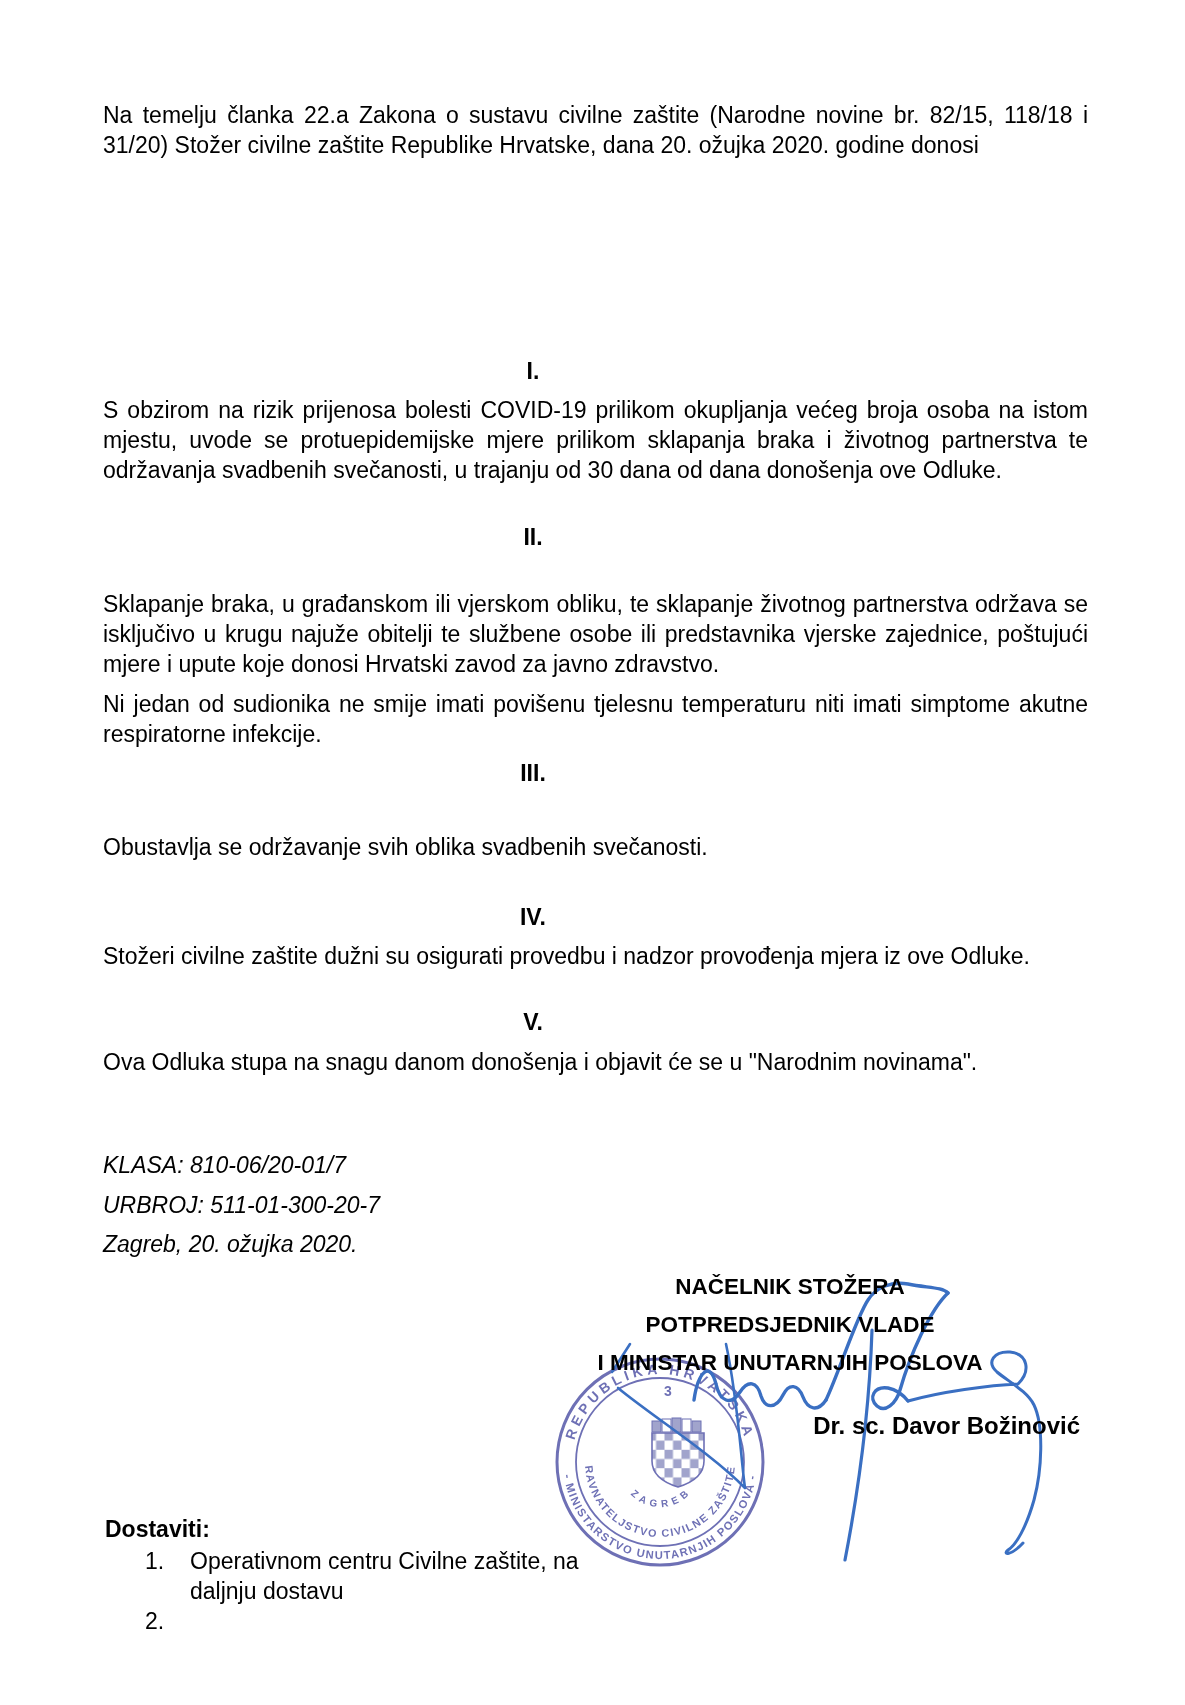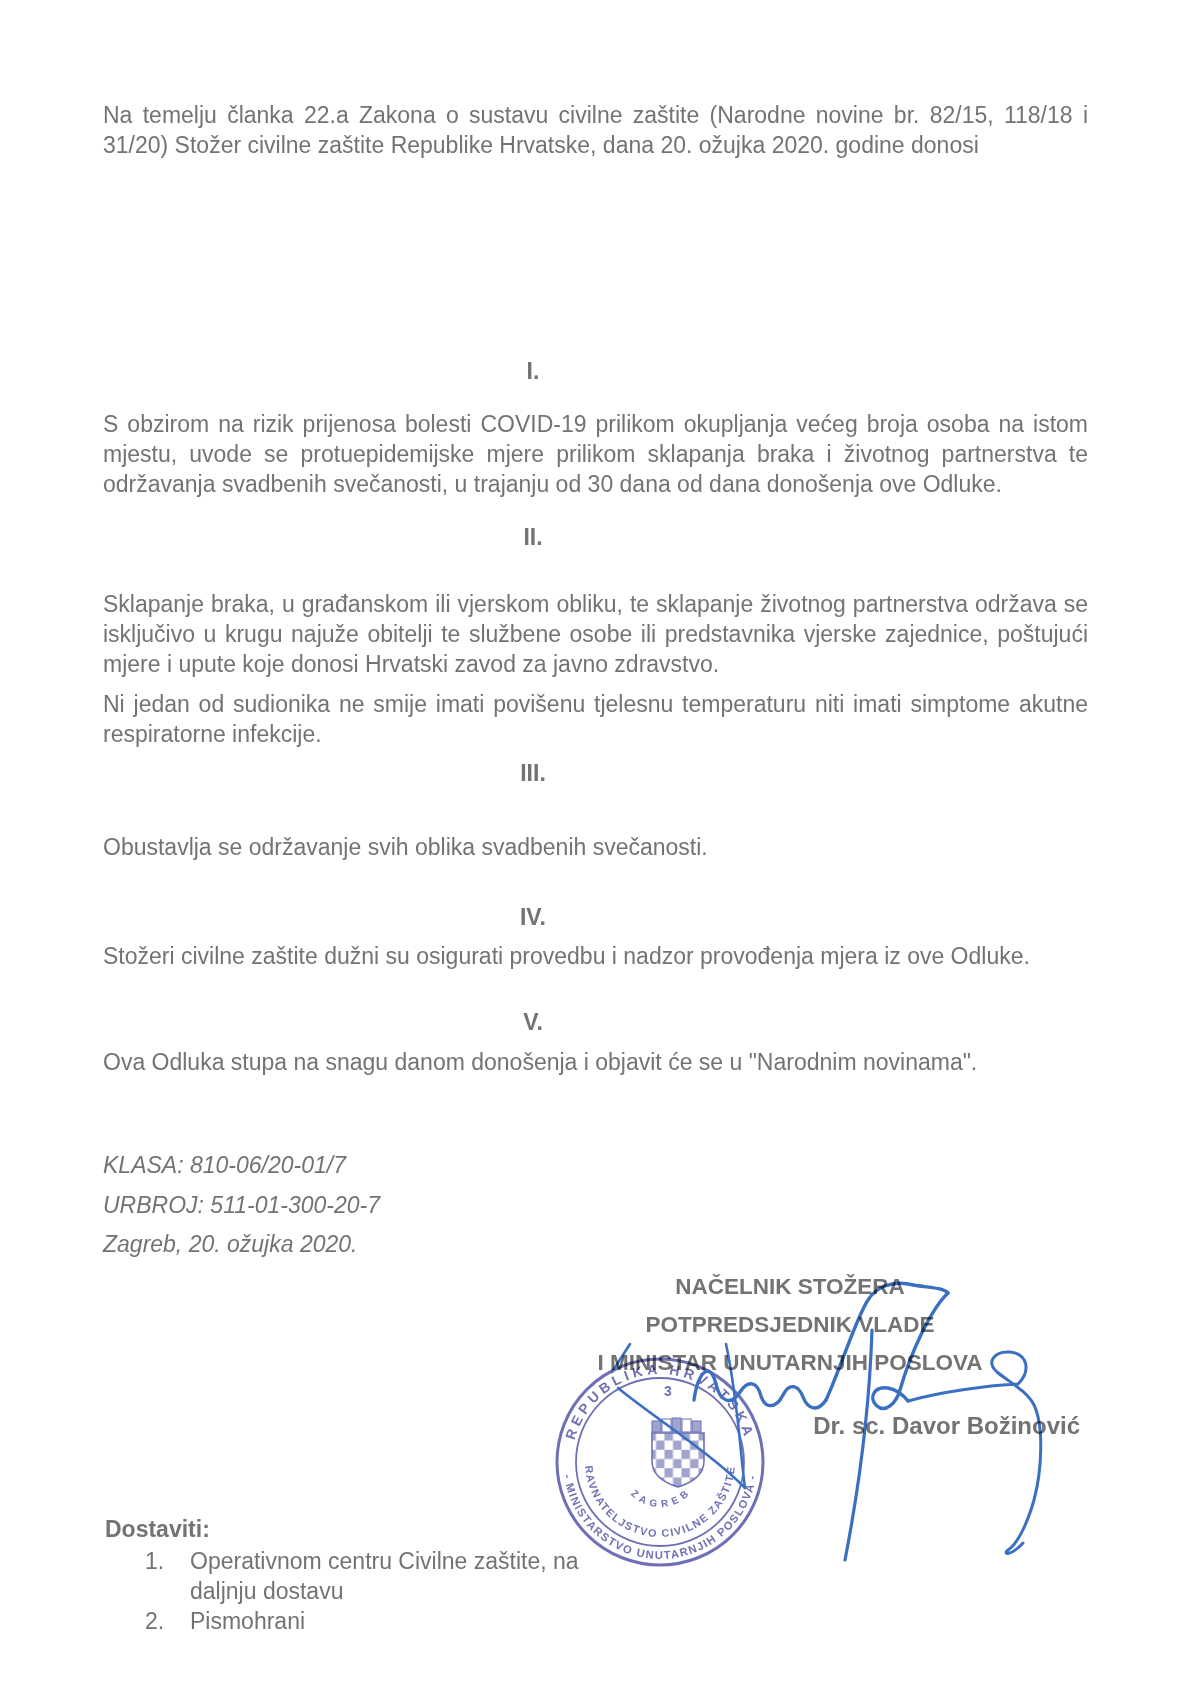--- a/index.html
+++ b/index.html
@@ -1,21 +1,21 @@
 <!DOCTYPE html>
 <html><head>
 <meta charset="utf-8">
 <style>
   html,body{margin:0;padding:0;background:#ffffff;}
   .page{
     position:relative;
     width:1185px;height:1705px;
     background:#ffffff;
     font-family:"Liberation Sans", sans-serif;
-    color:#737373;
+    color:#000000;
     overflow:hidden;
   }
   .abs{position:absolute;}
   p{margin:0;}
   .body-text{
     left:103px;width:985px;
     font-size:23px;line-height:30px;
     text-align:justify;
   }
   .intro{top:100px;}
@@ -53,21 +53,21 @@
 </style>
 </head>
 <body>
 
 <div class="page">
 
   <p class="abs body-text intro">Na temelju članka 22.a Zakona o sustavu civilne zaštite (Narodne novine br. 82/15, 118/18 i 31/20) Stožer civilne zaštite Republike Hrvatske, dana 20. ožujka 2020. godine donosi</p>
 
 
   <div class="abs sec-num" style="top:358px">I.</div>
-  <p class="abs body-text" style="top:409px">S obzirom na rizik prijenosa bolesti COVID-19 prilikom okupljanja većeg broja osoba na istom mjestu, uvode se protuepidemijske mjere prilikom sklapanja braka i životnog partnerstva te održavanja svadbenih svečanosti, u trajanju od 30 dana od dana donošenja ove Odluke.</p>
+  <p class="abs body-text" style="top:395px">S obzirom na rizik prijenosa bolesti COVID-19 prilikom okupljanja većeg broja osoba na istom mjestu, uvode se protuepidemijske mjere prilikom sklapanja braka i životnog partnerstva te održavanja svadbenih svečanosti, u trajanju od 30 dana od dana donošenja ove Odluke.</p>
 
   <div class="abs sec-num" style="top:524px">II.</div>
   <p class="abs body-text" style="top:689px">Ni jedan od sudionika ne smije imati povišenu tjelesnu temperaturu niti imati simptome akutne respiratorne infekcije.</p>
   <p class="abs body-text" style="top:589px">Sklapanje braka, u građanskom ili vjerskom obliku, te sklapanje životnog partnerstva održava se isključivo u krugu najuže obitelji te službene osobe ili predstavnika vjerske zajednice, poštujući mjere i upute koje donosi Hrvatski zavod za javno zdravstvo.</p>
 
   <div class="abs sec-num" style="top:760px">III.</div>
   <p class="abs body-text" style="top:832px">Obustavlja se održavanje svih oblika svadbenih svečanosti.</p>
 
   <div class="abs sec-num" style="top:904px">IV.</div>
   <p class="abs body-text" style="top:941px">Stožeri civilne zaštite dužni su osigurati provedbu i nadzor provođenja mjera iz ove Odluke.</p>
@@ -87,21 +87,20 @@
   <div class="abs sig-name">Dr. sc. Davor Božinović</div>
 
   <div class="abs dist-label">Dostaviti:</div>
   <div class="abs dist-list">
     <div class="dist-row">
       <span class="dist-num">1.</span>
       <span class="dist-text">Operativnom centru Civilne zaštite, na daljnju dostavu</span>
     </div>
     <div class="dist-row">
       <span class="dist-num">2.</span>
-      <span class="dist-text">Pismohrani</span>
     </div>
   </div>
 
   <svg class="abs ink-layer" width="600" height="370" viewBox="490 1230 600 370" xmlns="http://www.w3.org/2000/svg">
     <defs>
       <pattern id="cb" width="17" height="18.4" patternUnits="userSpaceOnUse" patternTransform="translate(649.5,1432)">
         <rect x="0" y="0" width="8.5" height="9.2" fill="#9195c4"></rect>
         <rect x="8.5" y="9.2" width="8.5" height="9.2" fill="#9195c4"></rect>
       </pattern>
       <path id="arcTop" d="M 572 1462 A 88 88 0 0 1 748 1462" fill="none"></path>

